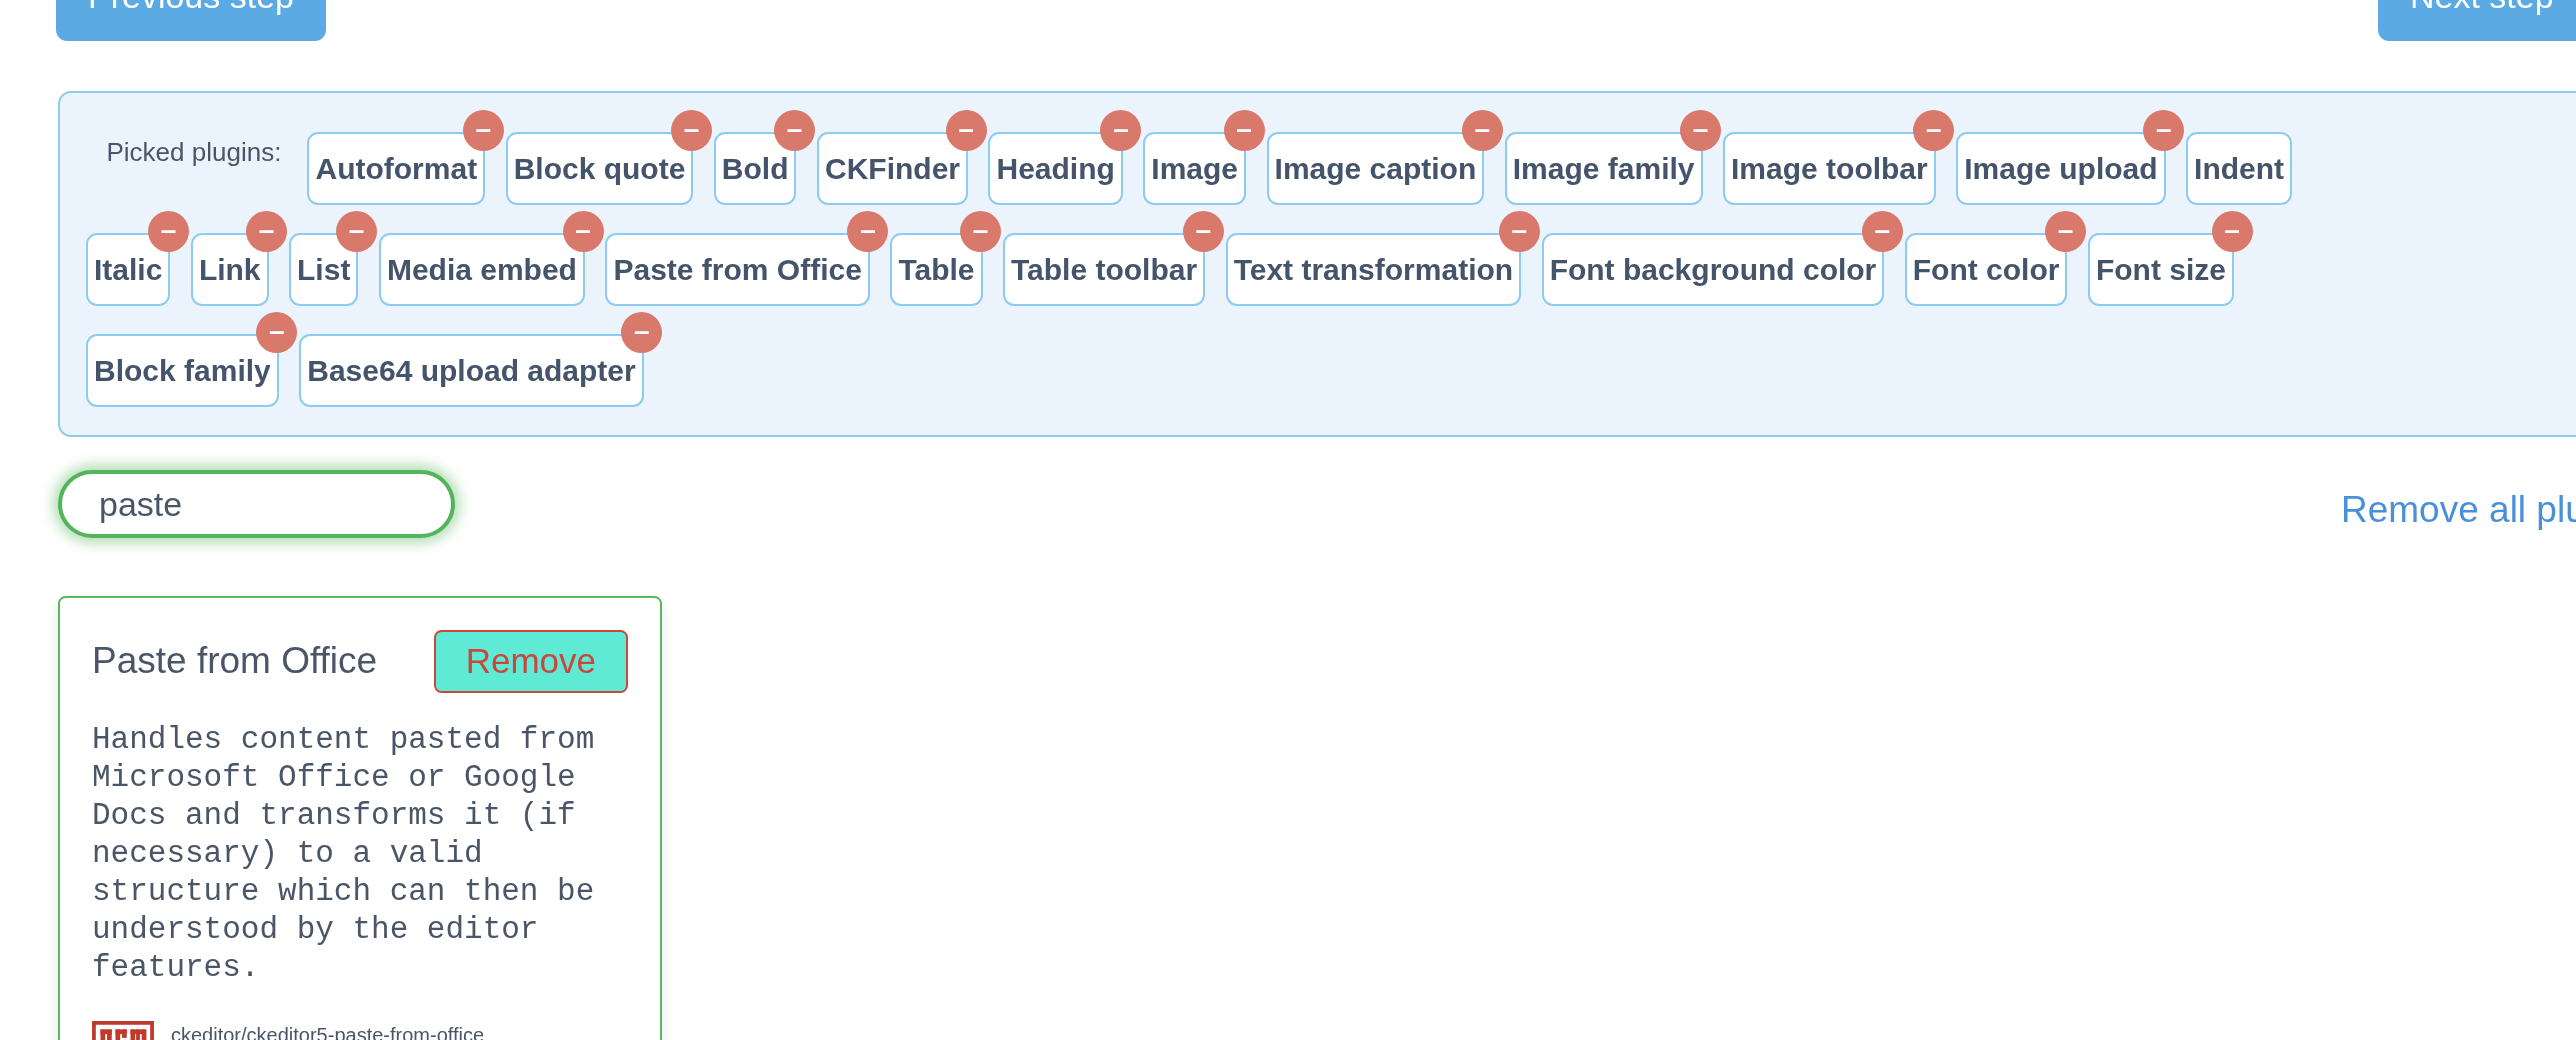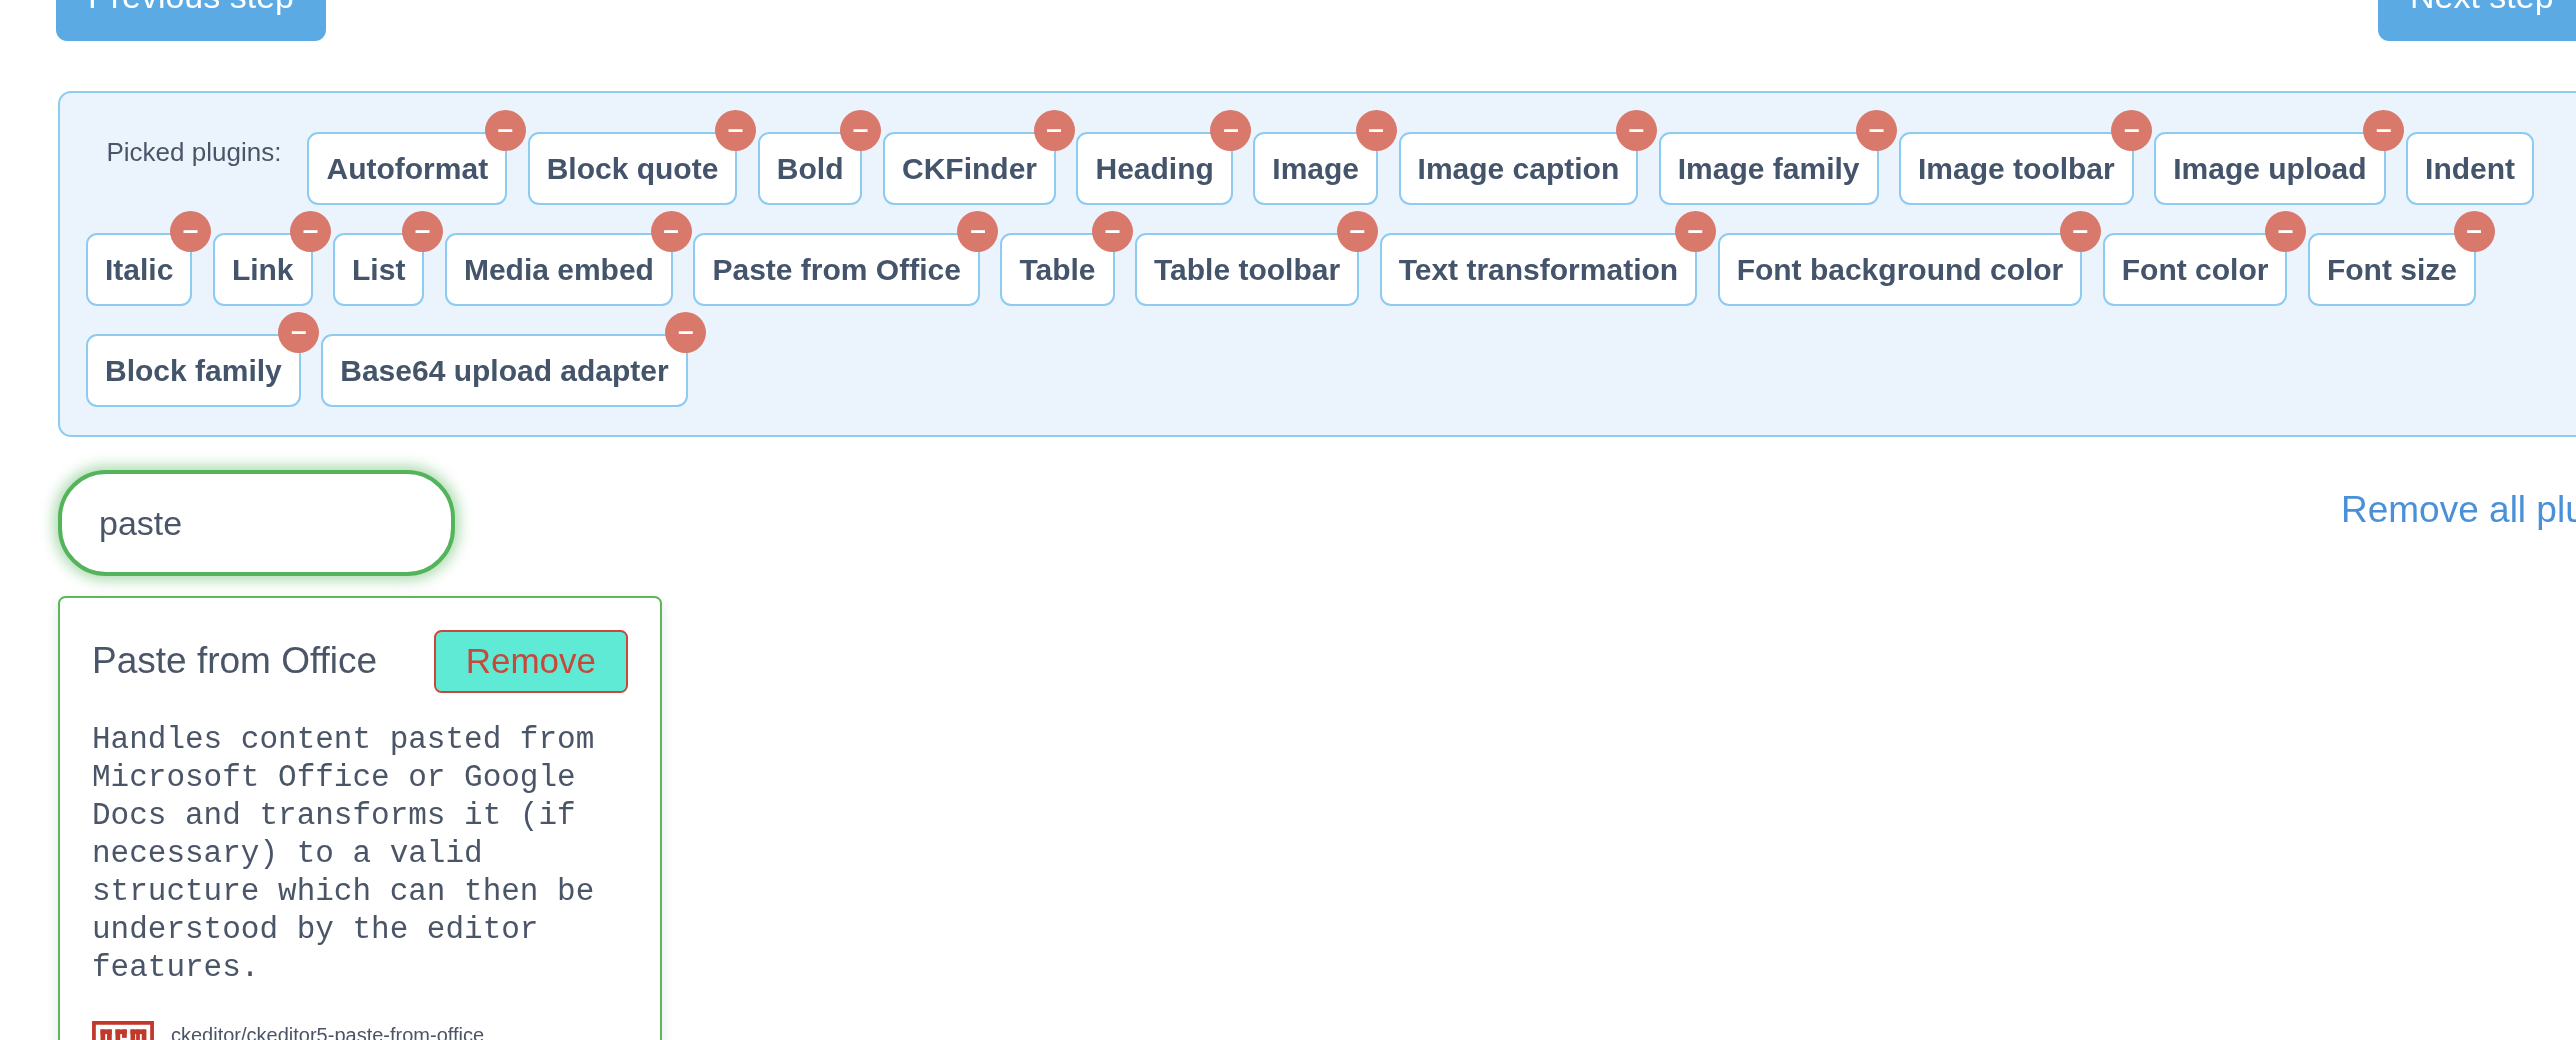--- a/index.html
+++ b/index.html
@@ -77,21 +77,21 @@
     margin-top: 15px;
   }
   .chip {
     background: #ffffff;
     border: 2.8px solid #8ecbf0;
     border-radius: 11.2px;
     color: #44546a;
     font-size: 30px;
     font-weight: bold;
     font-family: "Liberation Sans", sans-serif;
-    padding: 0 17px;
+    padding: 0 6px;
     height: 69px;
     line-height: 69px;
     white-space: nowrap;
     cursor: pointer;
     display: block;
   }
   .chip-badge {
     position: absolute;
     top: -22.4px;
     right: -18.6px;
@@ -114,21 +114,21 @@
     left: 0;
     top: 461px;
     width: 2576px;
     height: 121px;
   }
   #search-input {
     position: absolute;
     left: 58px;
     top: 9.3px;
     width: 397px;
-    height: 106px;
+    height: 68px;
     box-sizing: border-box;
     border: 4.7px solid #54b45b;
     border-radius: 48px;
     background: #ffffff;
     color: #4a5568;
     font-size: 34px;
     font-family: "Liberation Sans", sans-serif;
     padding: 8px 37px;
     outline: none;
     box-shadow: 0 0 13px 4.7px rgba(84, 180, 91, 0.45);

